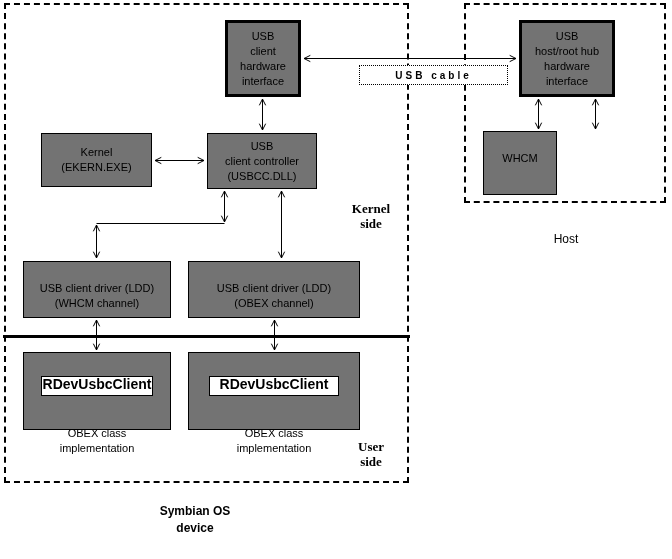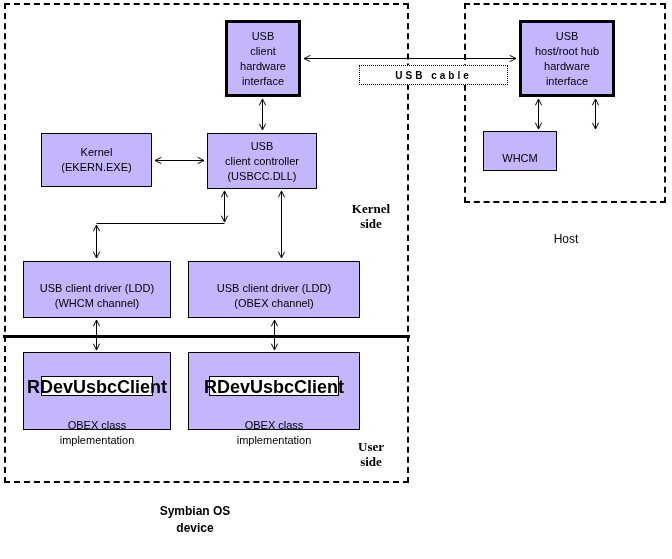--- a/index.html
+++ b/index.html
@@ -1,26 +1,26 @@
 <!DOCTYPE html>
 <html><head>
 <meta charset="utf-8">
 <style>
   * { margin:0; padding:0; box-sizing:border-box; }
   html,body { background:#fff; }
   body { font-family:"Liberation Sans", sans-serif; color:#000; }
   .canvas { position:relative; width:672px; height:559px; background:#fff; overflow:hidden; }
   .dashedbox { position:absolute; border:2px dashed #000; background:transparent; }
   .wires { position:absolute; left:0; top:0; width:672px; height:559px; pointer-events:none; }
-  .box { position:absolute; border:1px solid #000; background:#c4b5fd; font-size:11px; line-height:15px; text-align:center; white-space:pre-line; }
+  .box { position:absolute; border:1px solid #000; background:#737373; font-size:11px; line-height:15px; text-align:center; white-space:pre-line; }
   .thick { border-width:3px; }
   .vcenter { display:flex; align-items:center; justify-content:center; }
   .toptext { padding-top:4px; }
   .sep { position:absolute; background:#000; }
-  .innerbox { border:1px solid #000; height:20px; margin:8px auto 7px auto; display:flex; align-items:flex-end; justify-content:center; font-weight:bold; font-size:18px; white-space:normal; background:#fff; }
+  .innerbox { border:1px solid #000; height:20px; margin:8px auto 15px auto; display:flex; align-items:flex-start; justify-content:center; font-weight:bold; font-size:14px; white-space:normal; background:#fff; }
   .dottedbox { position:absolute; border:1px dotted #000; background:#fff; display:flex; align-items:center; justify-content:center; font-weight:bold; font-size:10px; letter-spacing:3px; white-space:nowrap;margin-top:44px; }
   .sidelabel { position:absolute; font-family:"Liberation Serif", serif; font-weight:bold; font-size:13px; line-height:15px; text-align:center; white-space:pre-line; }
   .caption { position:absolute; font-size:12px; line-height:17px; text-align:center; white-space:pre-line; }
 </style>
 </head>
 <body>
 
 <div class="canvas">
 
   <div class="dashedbox" style="left:4px; top:3px; width:405px; height:480px;"></div>
@@ -95,21 +95,21 @@
 implementation</div>
   </div>
 
   <div class="box thick vcenter" style="left:519px; top:20px; width:96px; height:77px;">
     <span>USB
 host/root hub
 hardware
 interface</span>
   </div>
 
-  <div class="box toptext" style="left:483px; top:131px; width:74px; height:40px;">
+  <div class="box toptext" style="left:483px; top:131px; width:74px; height:64px;">
     <span>WHCM</span>
   </div>
 
 
   <div class="sidelabel" style="left:340px; top:201px; width:62px;">Kernel
 side</div>
 
   <div class="sidelabel" style="left:340px; top:439px; width:62px;">User
 side</div>
 

